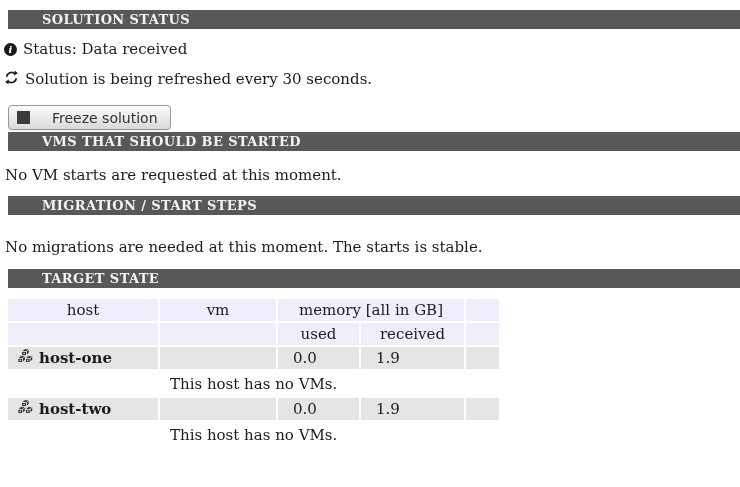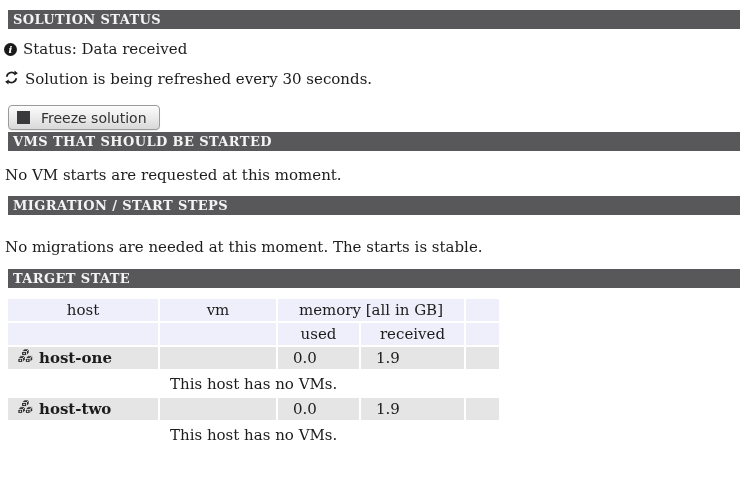--- a/index.html
+++ b/index.html
@@ -11,21 +11,21 @@
     font-size:15px;
   }
   .section-bar {
     margin-left:8px;
     background:#58585a;
     color:#f4f4f4;
     font-weight:bold;
     font-size:13px;
     line-height:19px;
     height:19px;
-    padding-left:5px;
+    padding-left:34px;
     letter-spacing:0.4px;
   }
   #bar-solution  { margin-top:10px; }
   #bar-vms       { margin-top:2px; }
   #bar-migration { margin-top:14px; }
   #bar-target    { margin-top:15px; }
 
   .icon-line {
     display:flex; align-items:center; gap:6px;
     margin-left:4px; height:16px;
@@ -41,21 +41,21 @@
     width:13px; height:13px; border-radius:50%;
     background:#1a1a1a; color:#ffffff;
     font-size:10px; font-weight:bold; font-style:italic;
     display:inline-flex; align-items:center; justify-content:center;
     flex:0 0 auto;
   }
   .refresh-icon, .cubes-icon { flex:0 0 auto; display:inline-block; }
 
   .btn-row { margin:18px 0 0 8px; }
   .freeze-btn {
-    display:inline-flex; align-items:center; gap:11px;
+    display:inline-flex; align-items:center; gap:22px;
     font-family:"DejaVu Sans","Liberation Sans",sans-serif;
     font-size:14px; color:#333333;
     background:linear-gradient(#fdfdfd,#e9e9e9 55%,#d9d9d9);
     border:1px solid #9a9a9a; border-radius:4px;
     padding:3px 12px 3px 8px; height:25px; box-sizing:border-box;
     box-shadow:0 1px 1px rgba(0,0,0,0.08);
     cursor:pointer;
   }
   .freeze-square { width:13px; height:13px; background:#3a3a3c; display:inline-block; }
 

